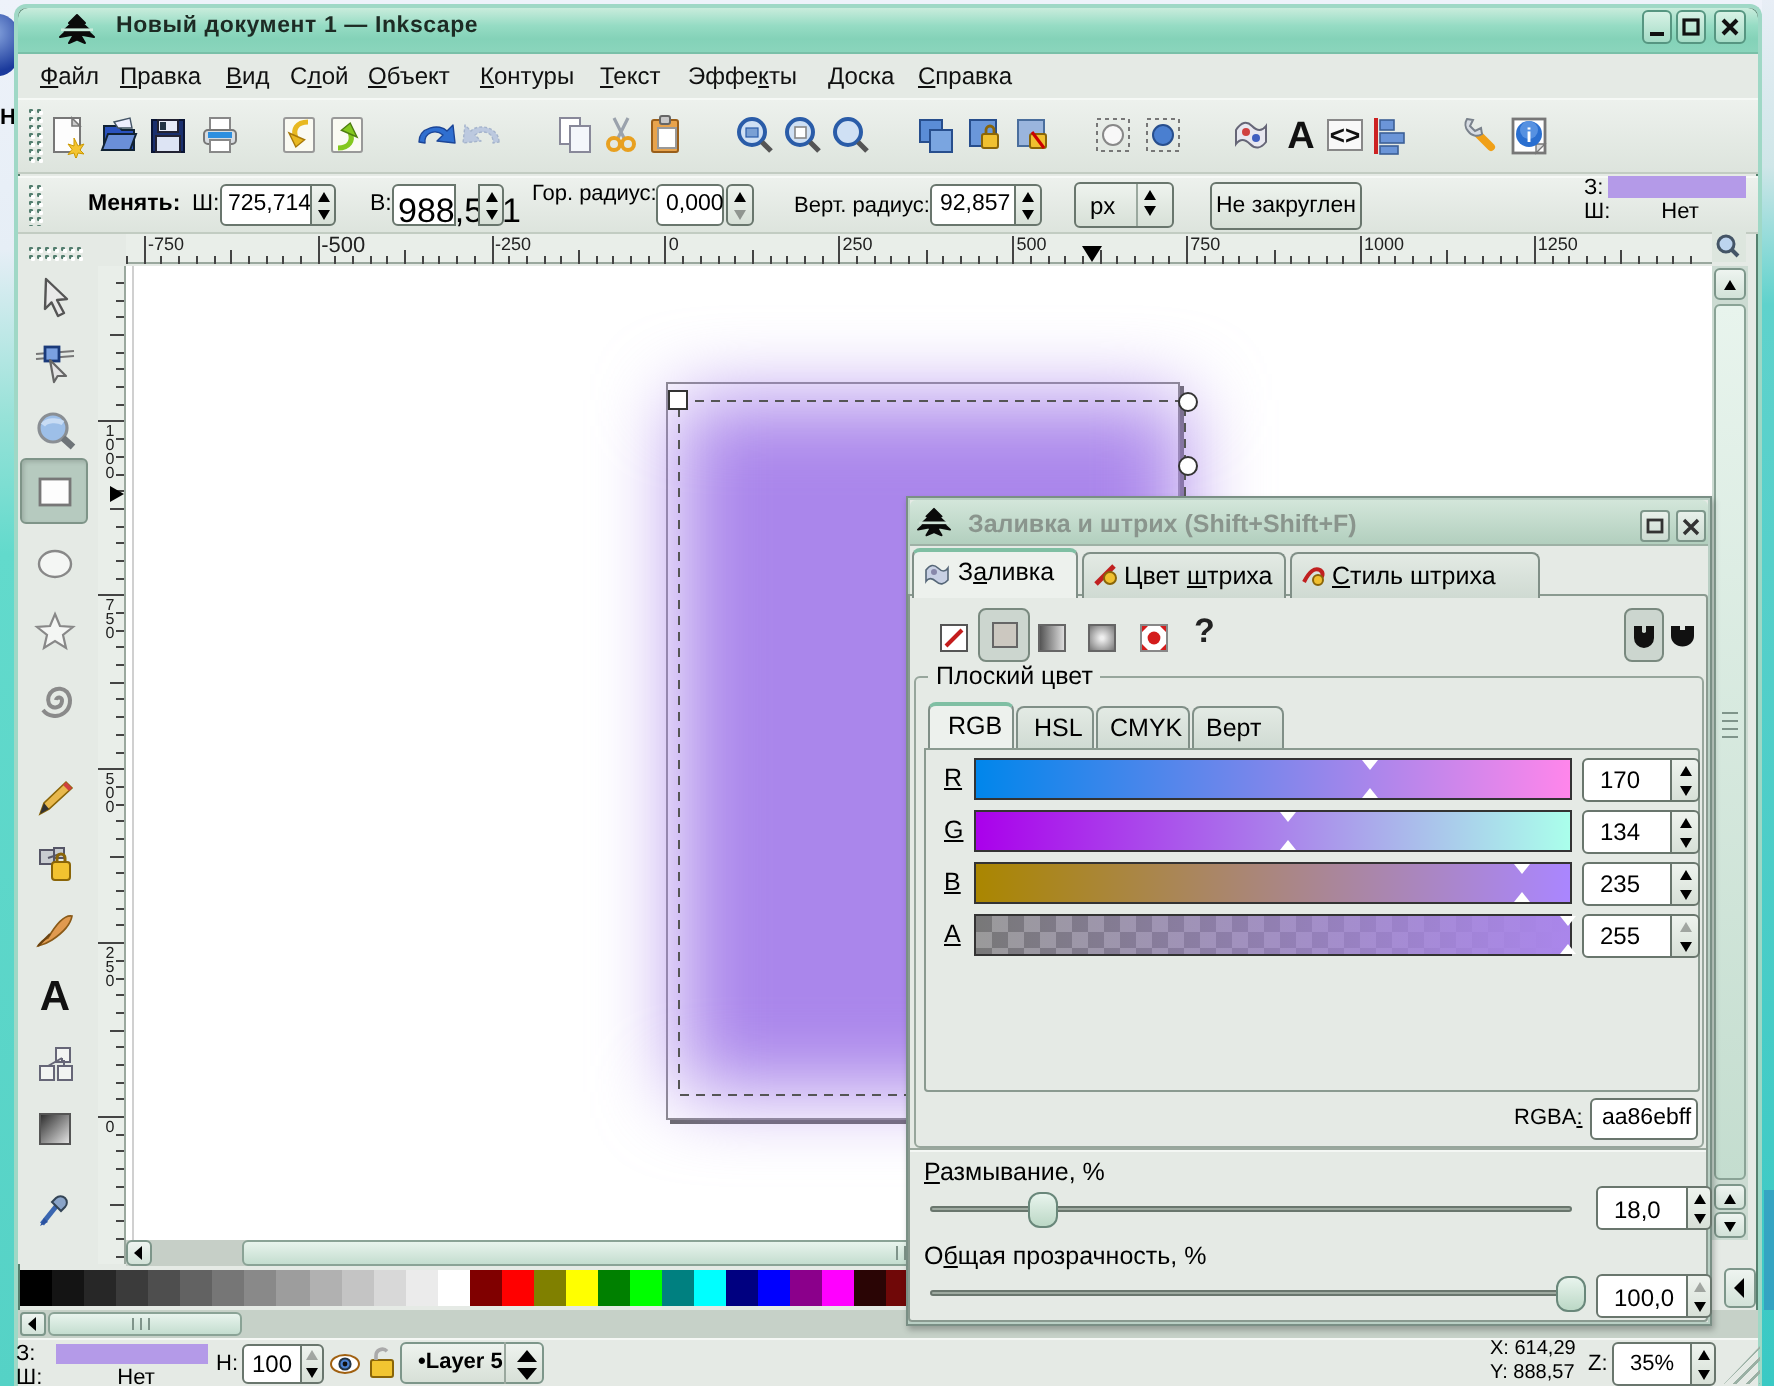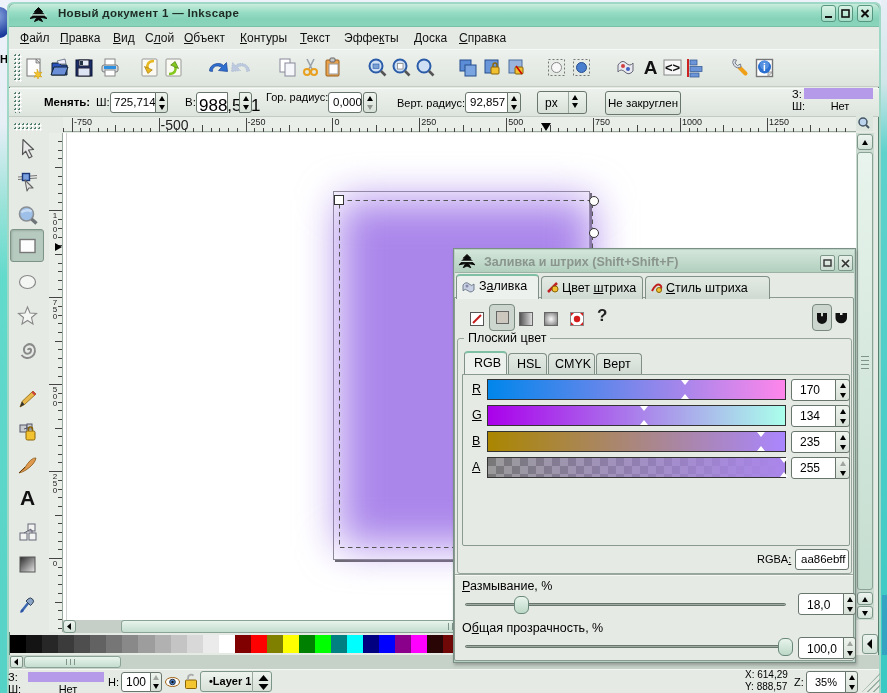--- a/index.html
+++ b/index.html
@@ -290,21 +290,21 @@
     <div class="abs" style="left:792px;top:88px;font-size:11px">З:</div>
     <div class="abs" style="left:804px;top:88px;width:69px;height:11px;background:#b49ae8"></div>
     <div class="abs" style="left:792px;top:100px;font-size:11px">Ш:</div>
     <div class="abs" style="left:815px;top:100px;font-size:11px;width:50px;text-align:center">Нет</div>
   </div>
 
 <div class="abs ruler" style="left:63px;top:117px;width:793px;height:15px;border-bottom:1px solid #9aa89e" id="hruler">
     <div class="tick" style="left:8.7px;top:1px;width:1px;height:14px"></div>
     <div class="abs" style="left:11px;top:0px;font-size:9px">-750</div>
     <div class="tick" style="left:95.6px;top:1px;width:1px;height:14px"></div>
-    <div class="abs" style="left:97.6px;top:0px;font-size:14px">-500</div>
+    <div class="abs" style="left:97.6px;top:0px;font-size:11px">-500</div>
     <div class="tick" style="left:182.5px;top:1px;width:1px;height:14px"></div>
     <div class="abs" style="left:184.5px;top:0px;font-size:9px">-250</div>
     <div class="tick" style="left:269.4px;top:1px;width:1px;height:14px"></div>
     <div class="abs" style="left:271.4px;top:0px;font-size:9px">0</div>
     <div class="tick" style="left:356.3px;top:1px;width:1px;height:14px"></div>
     <div class="abs" style="left:358.3px;top:0px;font-size:9px">250</div>
     <div class="tick" style="left:443.2px;top:1px;width:1px;height:14px"></div>
     <div class="abs" style="left:445.2px;top:0px;font-size:9px">500</div>
     <div class="tick" style="left:530.1px;top:1px;width:1px;height:14px"></div>
     <div class="abs" style="left:532.1px;top:0px;font-size:9px">750</div>
@@ -681,21 +681,21 @@
         <circle cx="7.5" cy="7" r="2.8" fill="#4a80d0" stroke="#234"></circle>
         <circle cx="7.5" cy="7" r="1.2" fill="#111"></circle>
       </svg>
     </div>
     <div class="abs" style="left:184px;top:672px">
       <svg width="14" height="17">
         <rect x="1.5" y="8" width="11" height="8.5" rx="1" fill="#f2c531" stroke="#8a6508"></rect>
         <path d="M4 8 v-2 a3.2 3.2 0 0 1 5.5-2.4" fill="none" stroke="#aaa" stroke-width="1.8"></path>
       </svg>
     </div>
-    <div class="abs" style="left:200px;top:671px;width:72px;height:21px;background:linear-gradient(#eef3ee,#d7e0d7);border:1px solid #7d968a;border-radius:3px;font-size:11px;font-weight:bold;padding:3px 0 0 8px">•Layer 1</div>
+    <div class="abs" style="left:200px;top:671px;width:72px;height:21px;background:linear-gradient(#eef3ee,#d7e0d7);border:1px solid #7d968a;border-radius:3px;font-size:11px;font-weight:bold;padding:3px 0 0 8px">•Layer 5</div>
     <div class="abs" style="left:252px;top:671px;width:1px;height:21px;background:#9aa89e"></div>
     <div class="abs" style="left:257px;top:674px">
       <svg width="13" height="17">
         <path d="M6.5 1 L11.5 7 H1.5 Z" fill="#000"></path>
         <path d="M6.5 16 L11.5 10 H1.5 Z" fill="#000"></path>
       </svg>
     </div>
     <div class="abs" style="left:745px;top:669px;font-size:10px;line-height:12px">X:&nbsp;614,29<br>Y:&nbsp;888,57</div>
     <div class="abs" style="left:794px;top:676px;font-size:11px">Z:</div>
     <div class="abs entry" style="left:806px;top:671px;width:40px;height:22px;font-size:11px;text-align:center;padding-top:4px;border-radius:3px 0 0 3px">35%</div>

